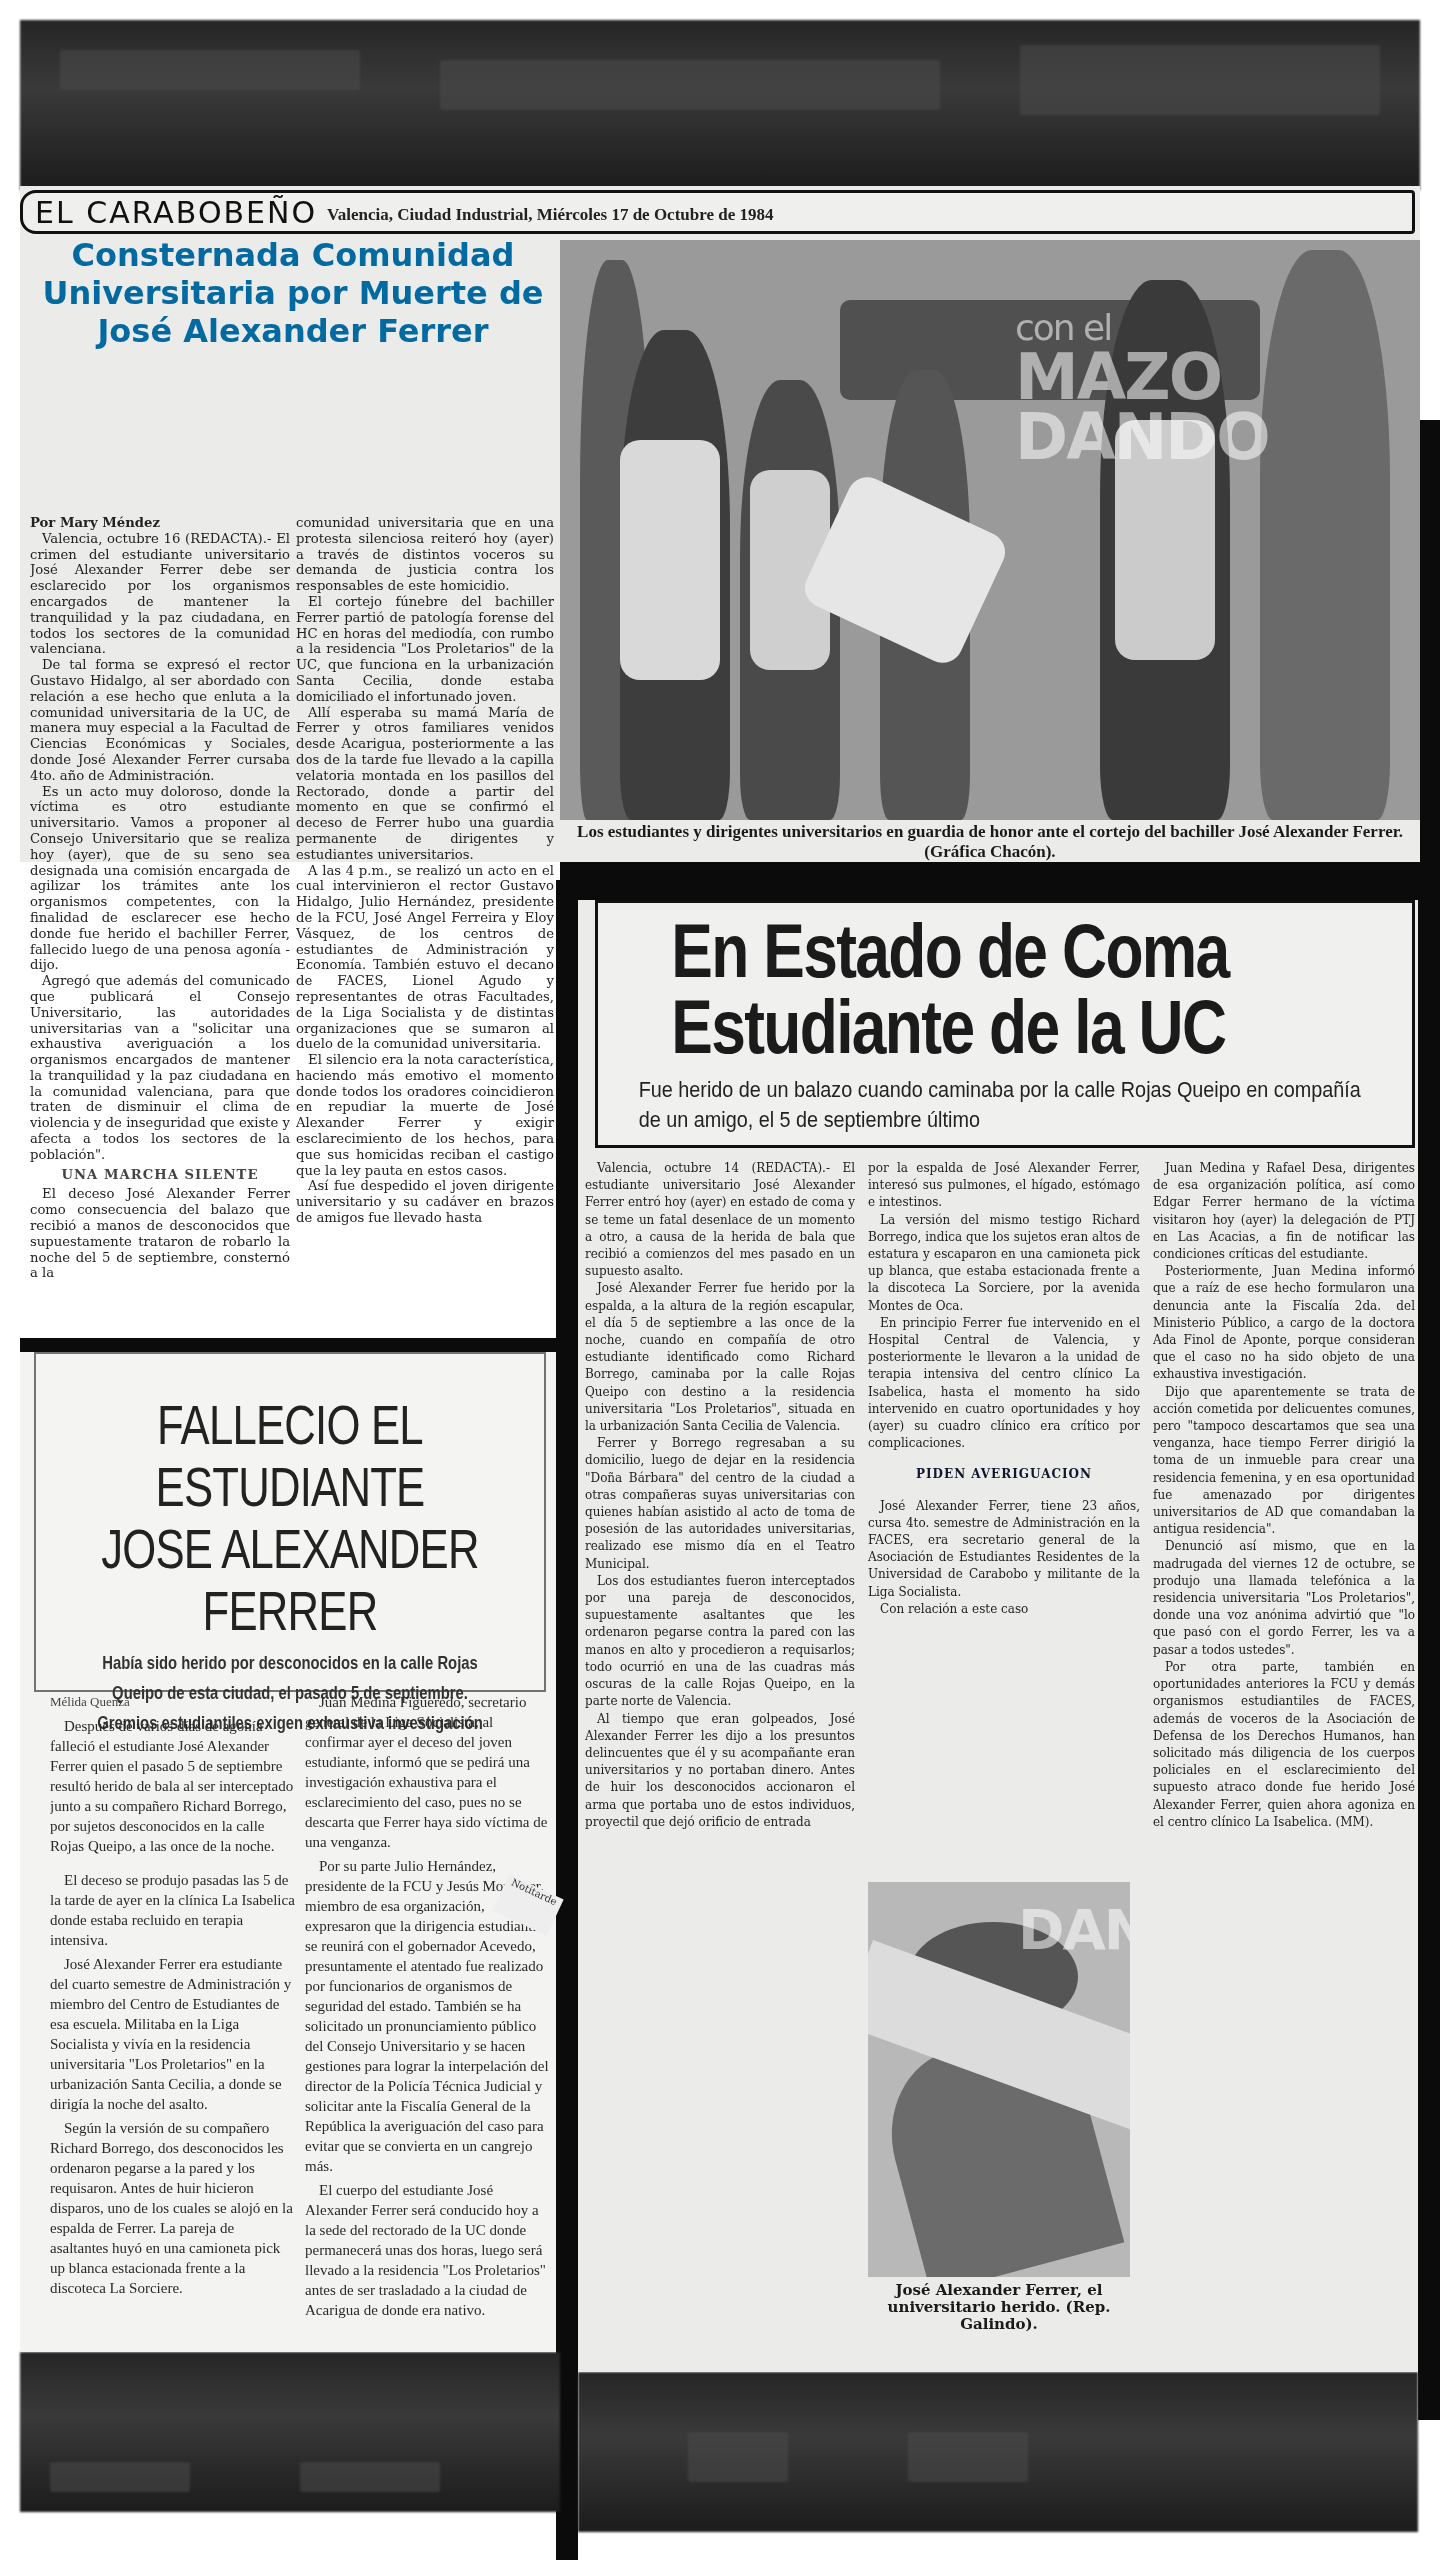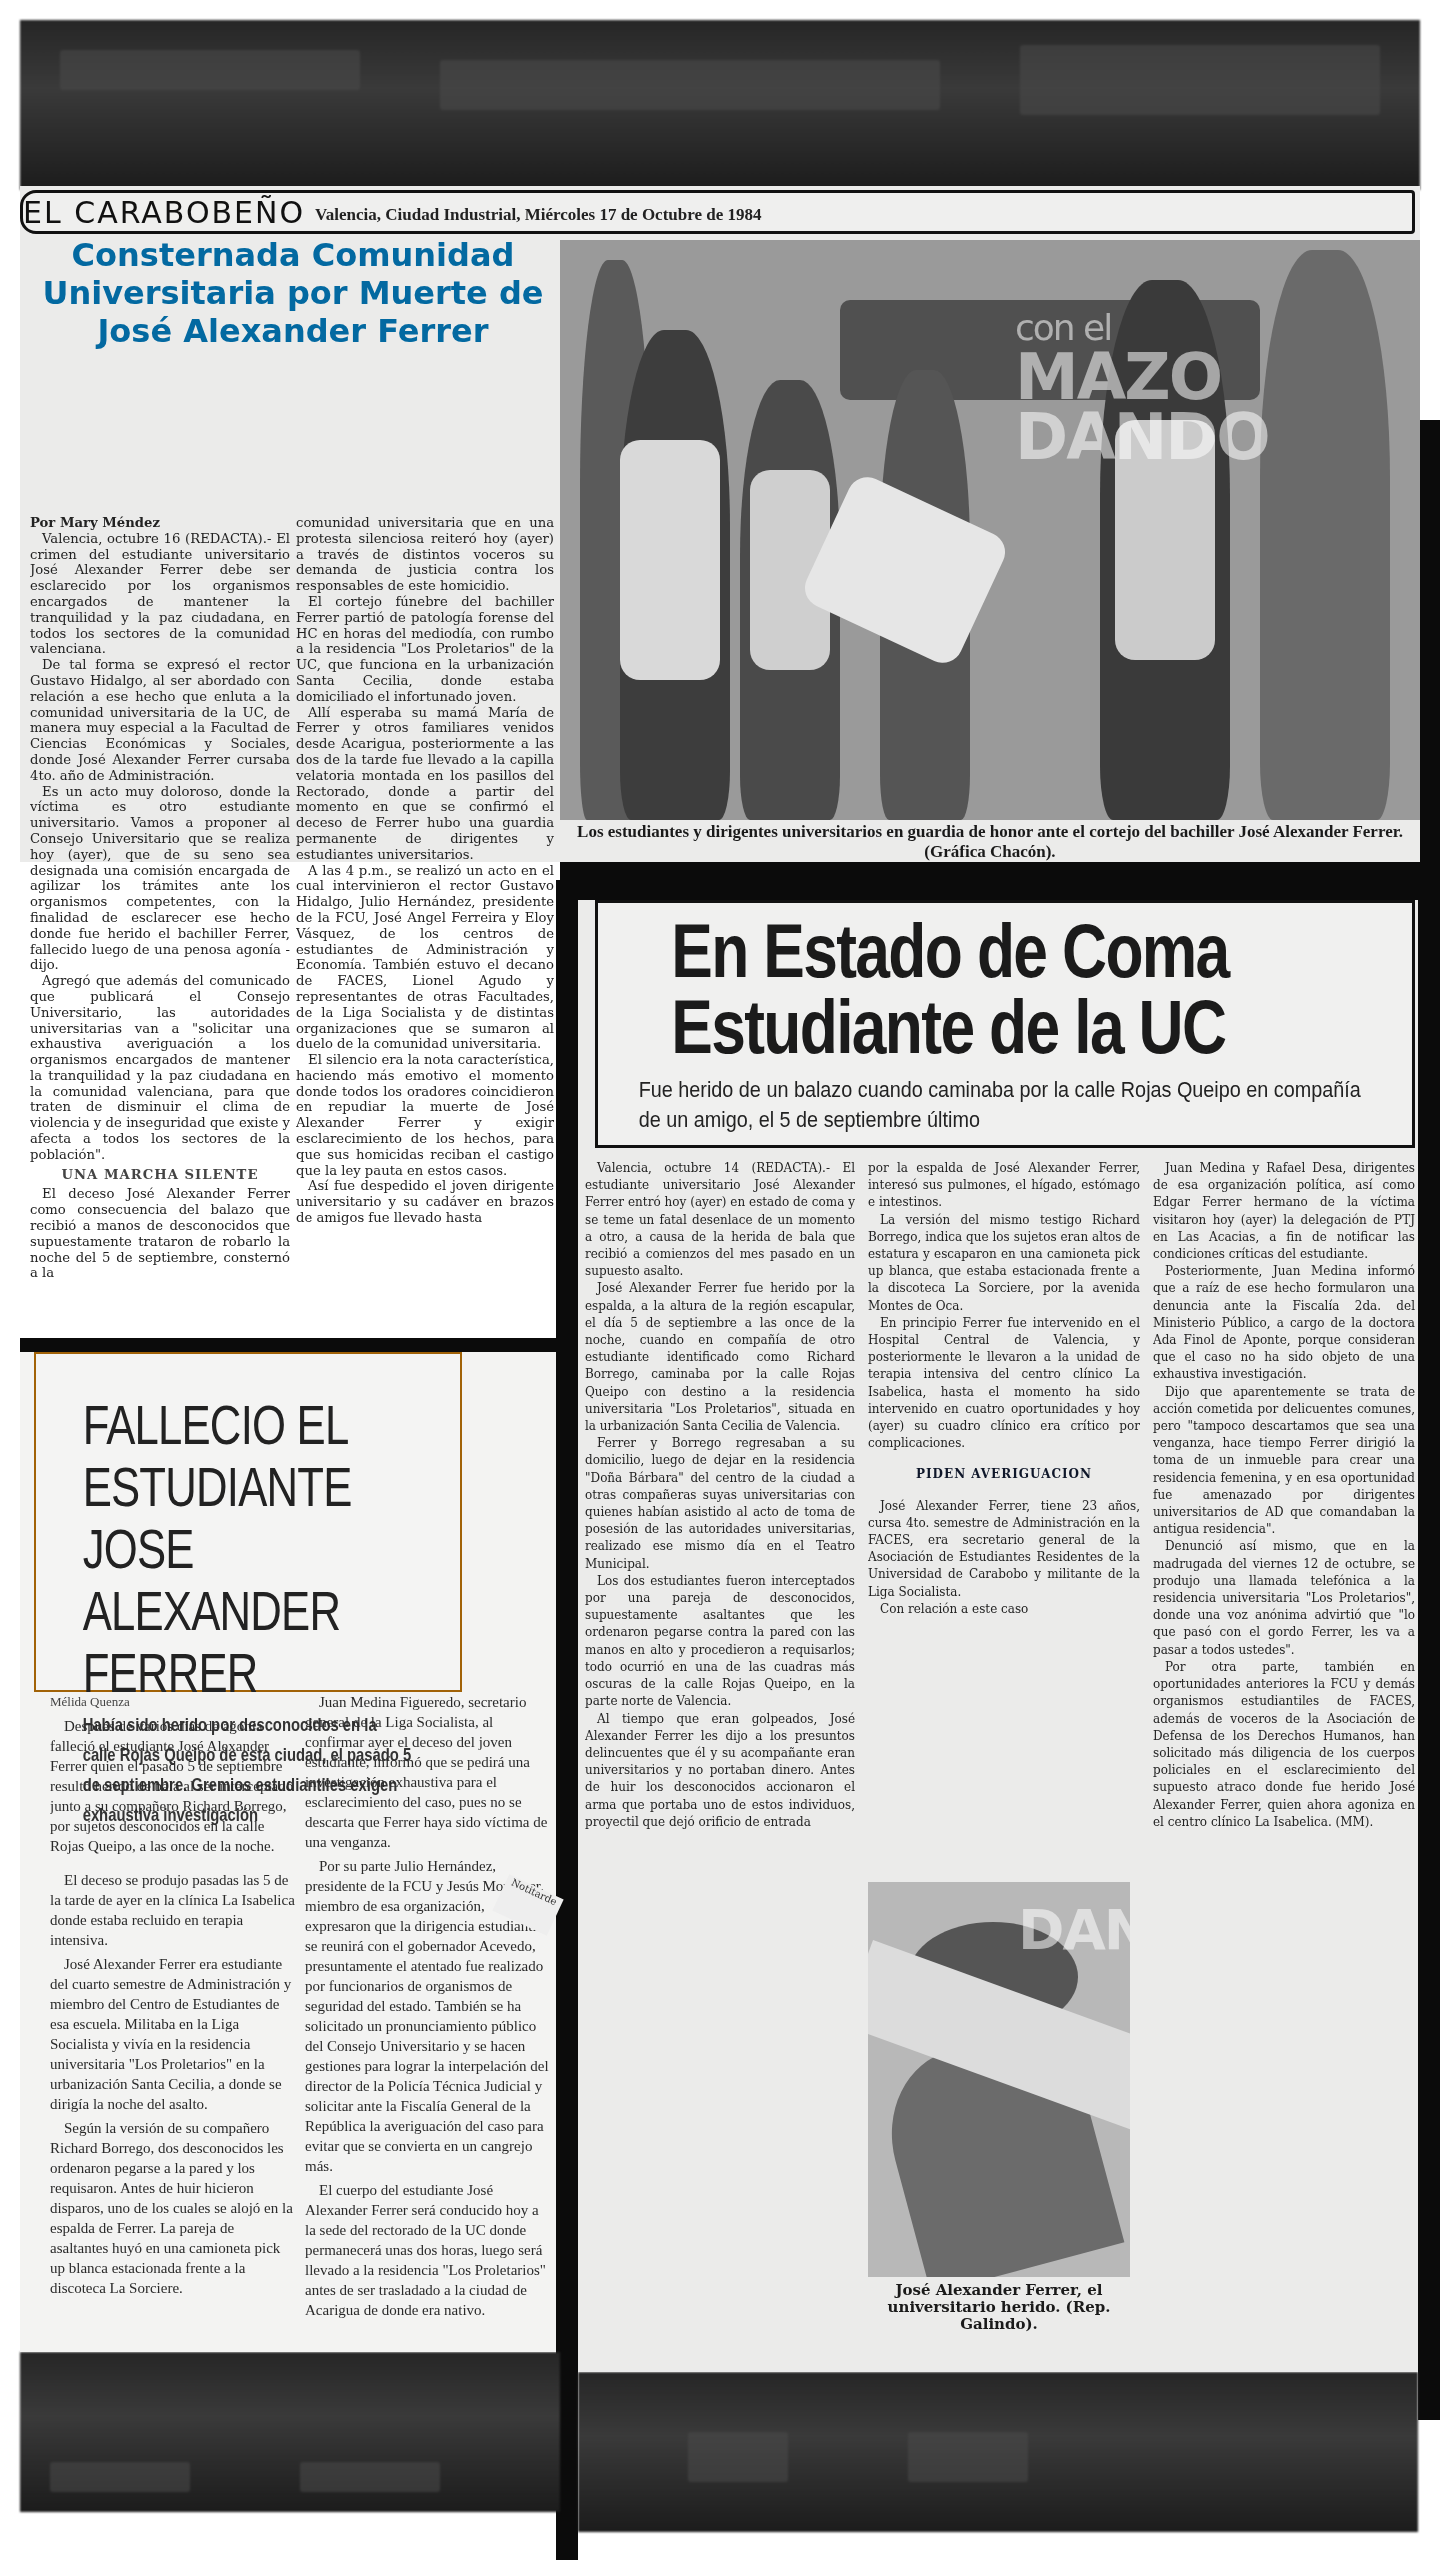--- a/index.html
+++ b/index.html
@@ -4,21 +4,21 @@
 <style>
   *{box-sizing:border-box;margin:0;padding:0}
   html,body{width:1440px;height:2560px;background:#ffffff;overflow:hidden}
   body{position:relative;font-family:"DejaVu Serif",serif;color:#1a1a1a}
   .abs{position:absolute}
   .dark{background:#0b0b0b}
   .blurband{background:linear-gradient(180deg,#262626,#3a3a3a 40%,#1c1c1c);filter:blur(1px)}
   .blurband .ghost{position:absolute;background:#4a4a4a;opacity:.55;border-radius:3px}
   .paper{background:#ebebea}
   
-  .masthead{left:20px;top:190px;width:1395px;height:44px;border:3px solid #111;border-radius:16px 4px 4px 16px;background:#efefee;display:flex;align-items:center;}
+  .masthead{left:20px;top:190px;width:1395px;height:44px;border:3px solid #111;border-radius:16px 4px 4px 16px;background:#efefee;display:flex;align-items:center;padding-left:12px}
   .mast-logo{font-family:"DejaVu Sans",sans-serif;font-size:30px;letter-spacing:2px;color:#111;font-weight:400}
   .mast-date{font-family:"Liberation Serif",serif;font-weight:700;font-size:17px;margin-left:10px;margin-top:6px;color:#222}
   
   .a1-head{left:28px;top:236px;width:530px;text-align:center}
   .a1-title{font-family:"DejaVu Sans",sans-serif;font-weight:700;font-size:32px;line-height:38px;color:#0369a1}
   .a1-sub{font-family:"DejaVu Sans",sans-serif;font-size:19px;line-height:23px;color:#2a2a2a;margin-top:4px}
   .col{font-family:"DejaVu Serif",serif;font-size:13.2px;line-height:15.8px;text-align:justify;color:#222}
   .col p{text-indent:12px;margin-bottom:0}
   .col .sect{text-align:center;text-indent:0;font-weight:700;letter-spacing:1px;color:#444;margin:4px 0}
   .byline{font-weight:700;text-indent:0 !important}
@@ -34,21 +34,21 @@
   .a2-box{left:595px;top:900px;width:820px;height:248px;border:3px solid #111;text-align:left;padding-top:10px;background:#f0f0ef}
   .a2-title{font-family:"Liberation Sans",sans-serif;font-weight:700;font-size:76px;line-height:76px;color:#1b1b1b;letter-spacing:-2px;transform:scaleX(.82);transform-origin:center}
   .a2-sub{font-family:"Liberation Sans",sans-serif;font-size:22px;line-height:30px;color:#222;margin-top:10px;transform:scaleX(.9)}
   .a2-c{top:1160px;height:1200px;overflow:hidden;font-size:12px;line-height:17.2px}
   .a2-c1{left:585px;width:270px}
   .a2-c2{left:868px;width:272px}
   .a2-c3{left:1153px;width:262px}
   .photo2{left:868px;top:1882px;width:262px;height:395px;background:#b8b8b8;overflow:hidden}
   .cap2{left:868px;top:2282px;width:262px;text-align:center;font-weight:700;font-size:15px;line-height:17px;color:#1a1a1a}
   
-  .a3-box{left:34px;top:1352px;width:428px;height:340px;border:2px solid #a16207;padding-top:40px;background:#f4f4f3}
+  .a3-box{left:34px;top:1352px;width:512px;height:340px;border:2px solid #737373;text-align:center;padding-top:40px;background:#f4f4f3}
   .a3-title{font-family:"Liberation Sans",sans-serif;font-size:56px;line-height:62px;color:#222;transform:scaleX(.78);letter-spacing:-1px}
   .a3-sub{font-family:"Liberation Sans",sans-serif;font-weight:700;font-size:19px;line-height:30px;color:#333;transform:scaleX(.78);margin-top:6px}
   .a3-c{top:1692px;height:640px;overflow:hidden;font-family:"Liberation Serif",serif;font-size:15px;line-height:20px;color:#2a2a2a}
   .a3-c1{left:50px;width:245px}
   .a3-c2{left:305px;width:245px}
   .a3-c p{margin-bottom:4px}
   .stamp{left:498px;top:1885px;width:60px;height:40px;transform:rotate(25deg);font-size:10px;color:#333;text-align:center;line-height:11px;background:#eee}
 </style>
 </head>
 <body>

